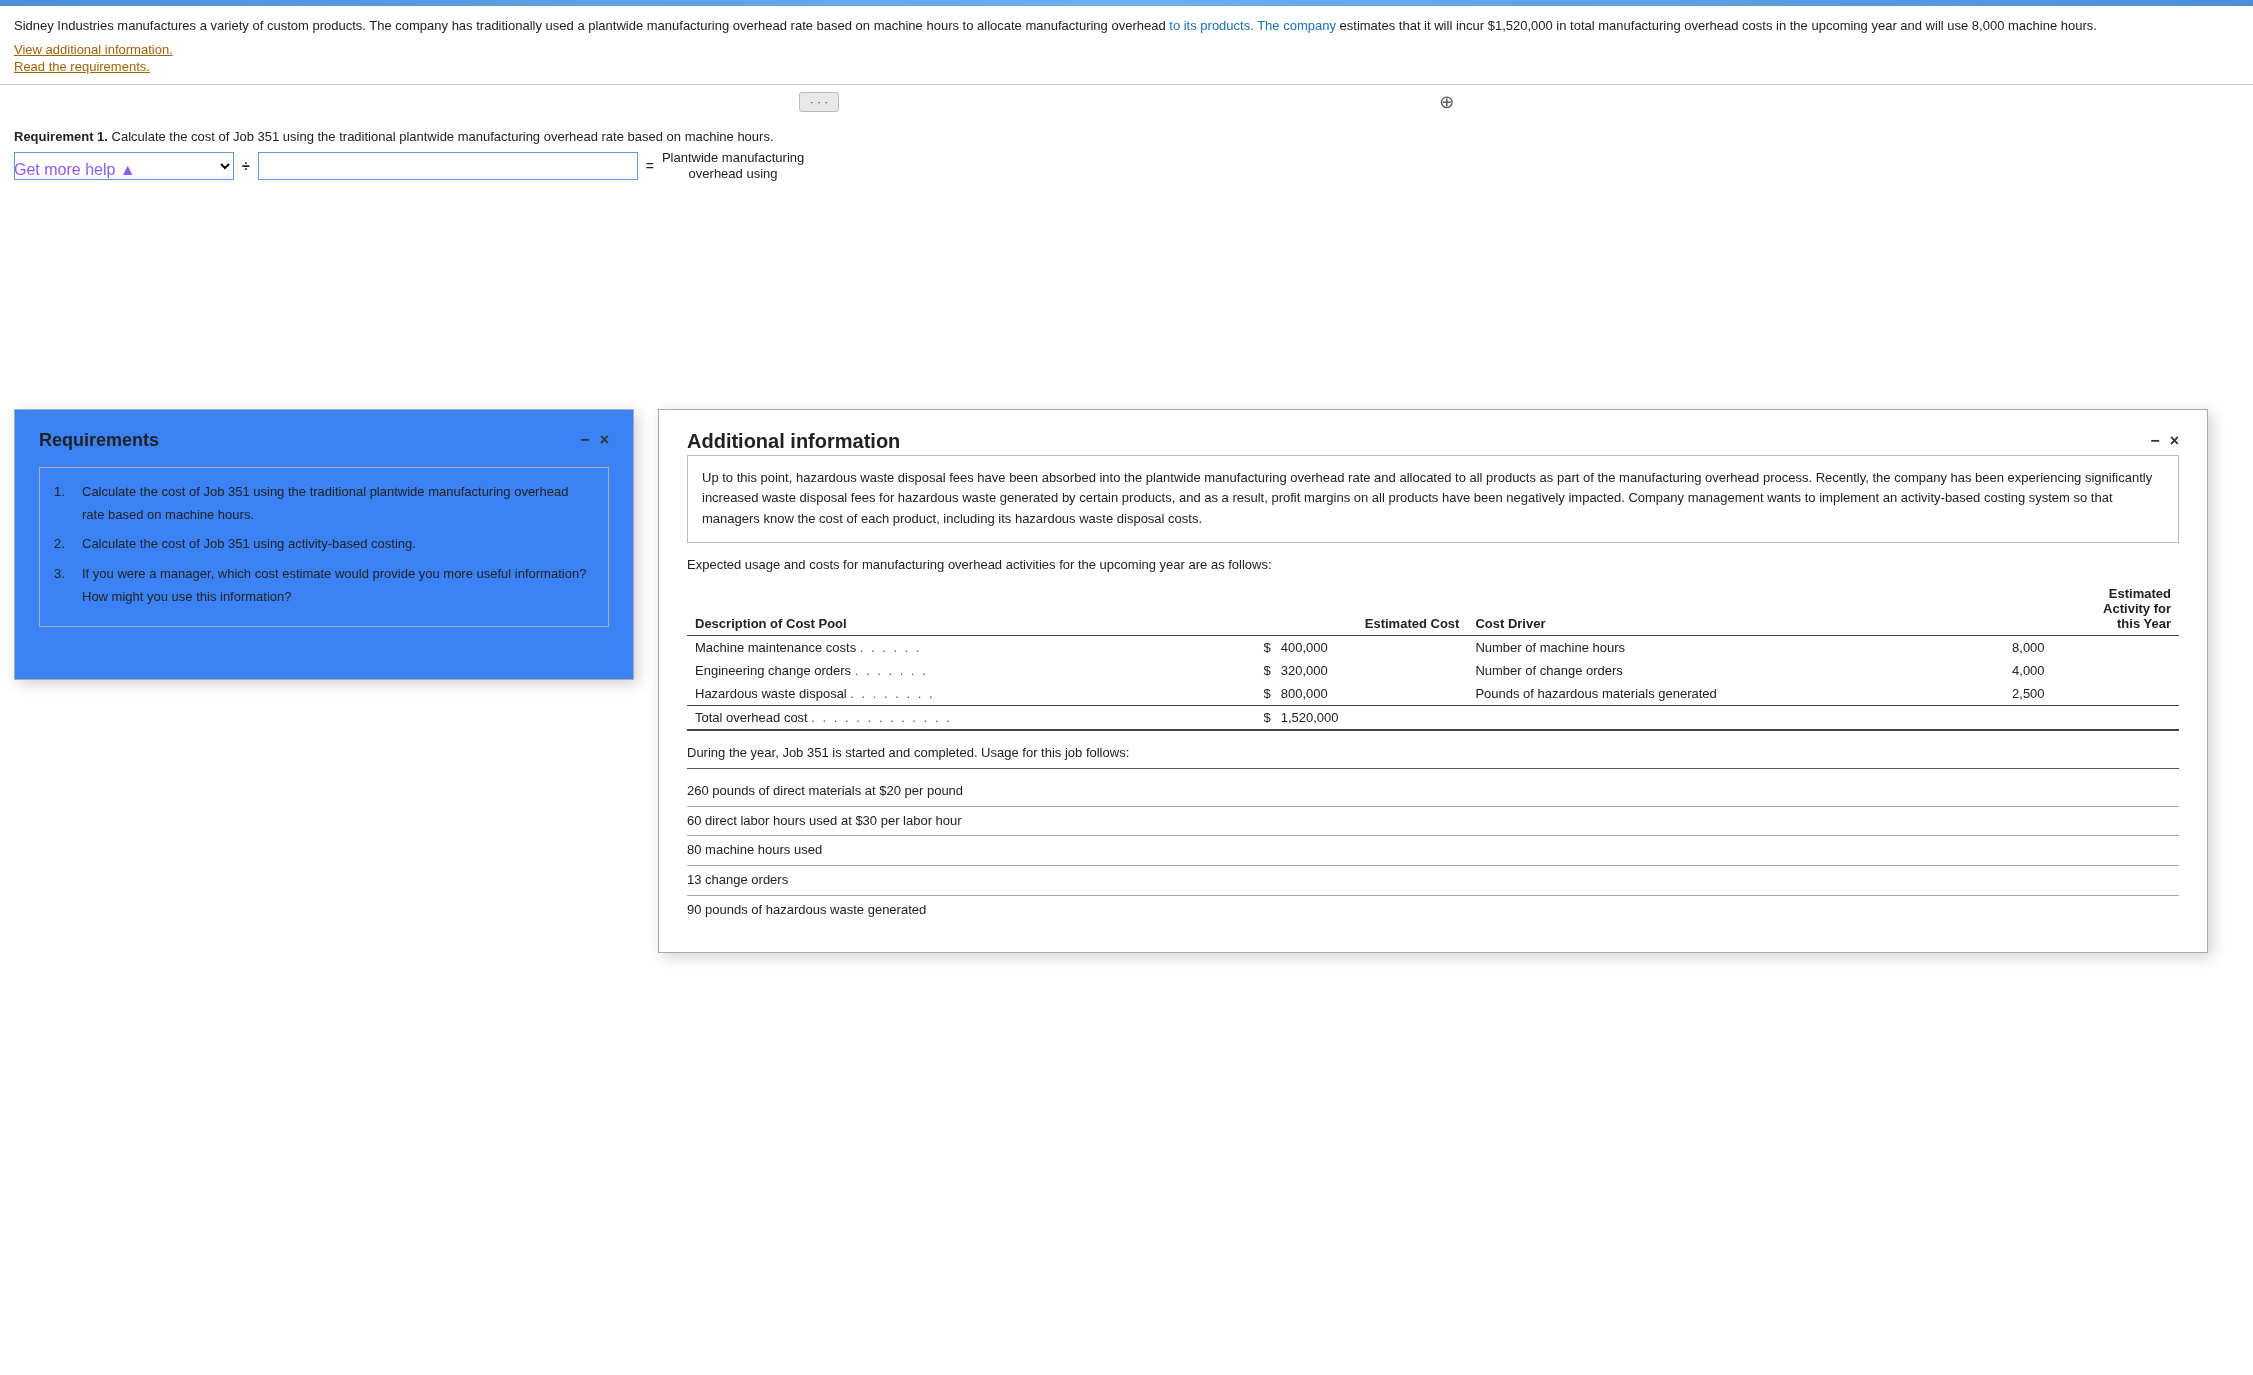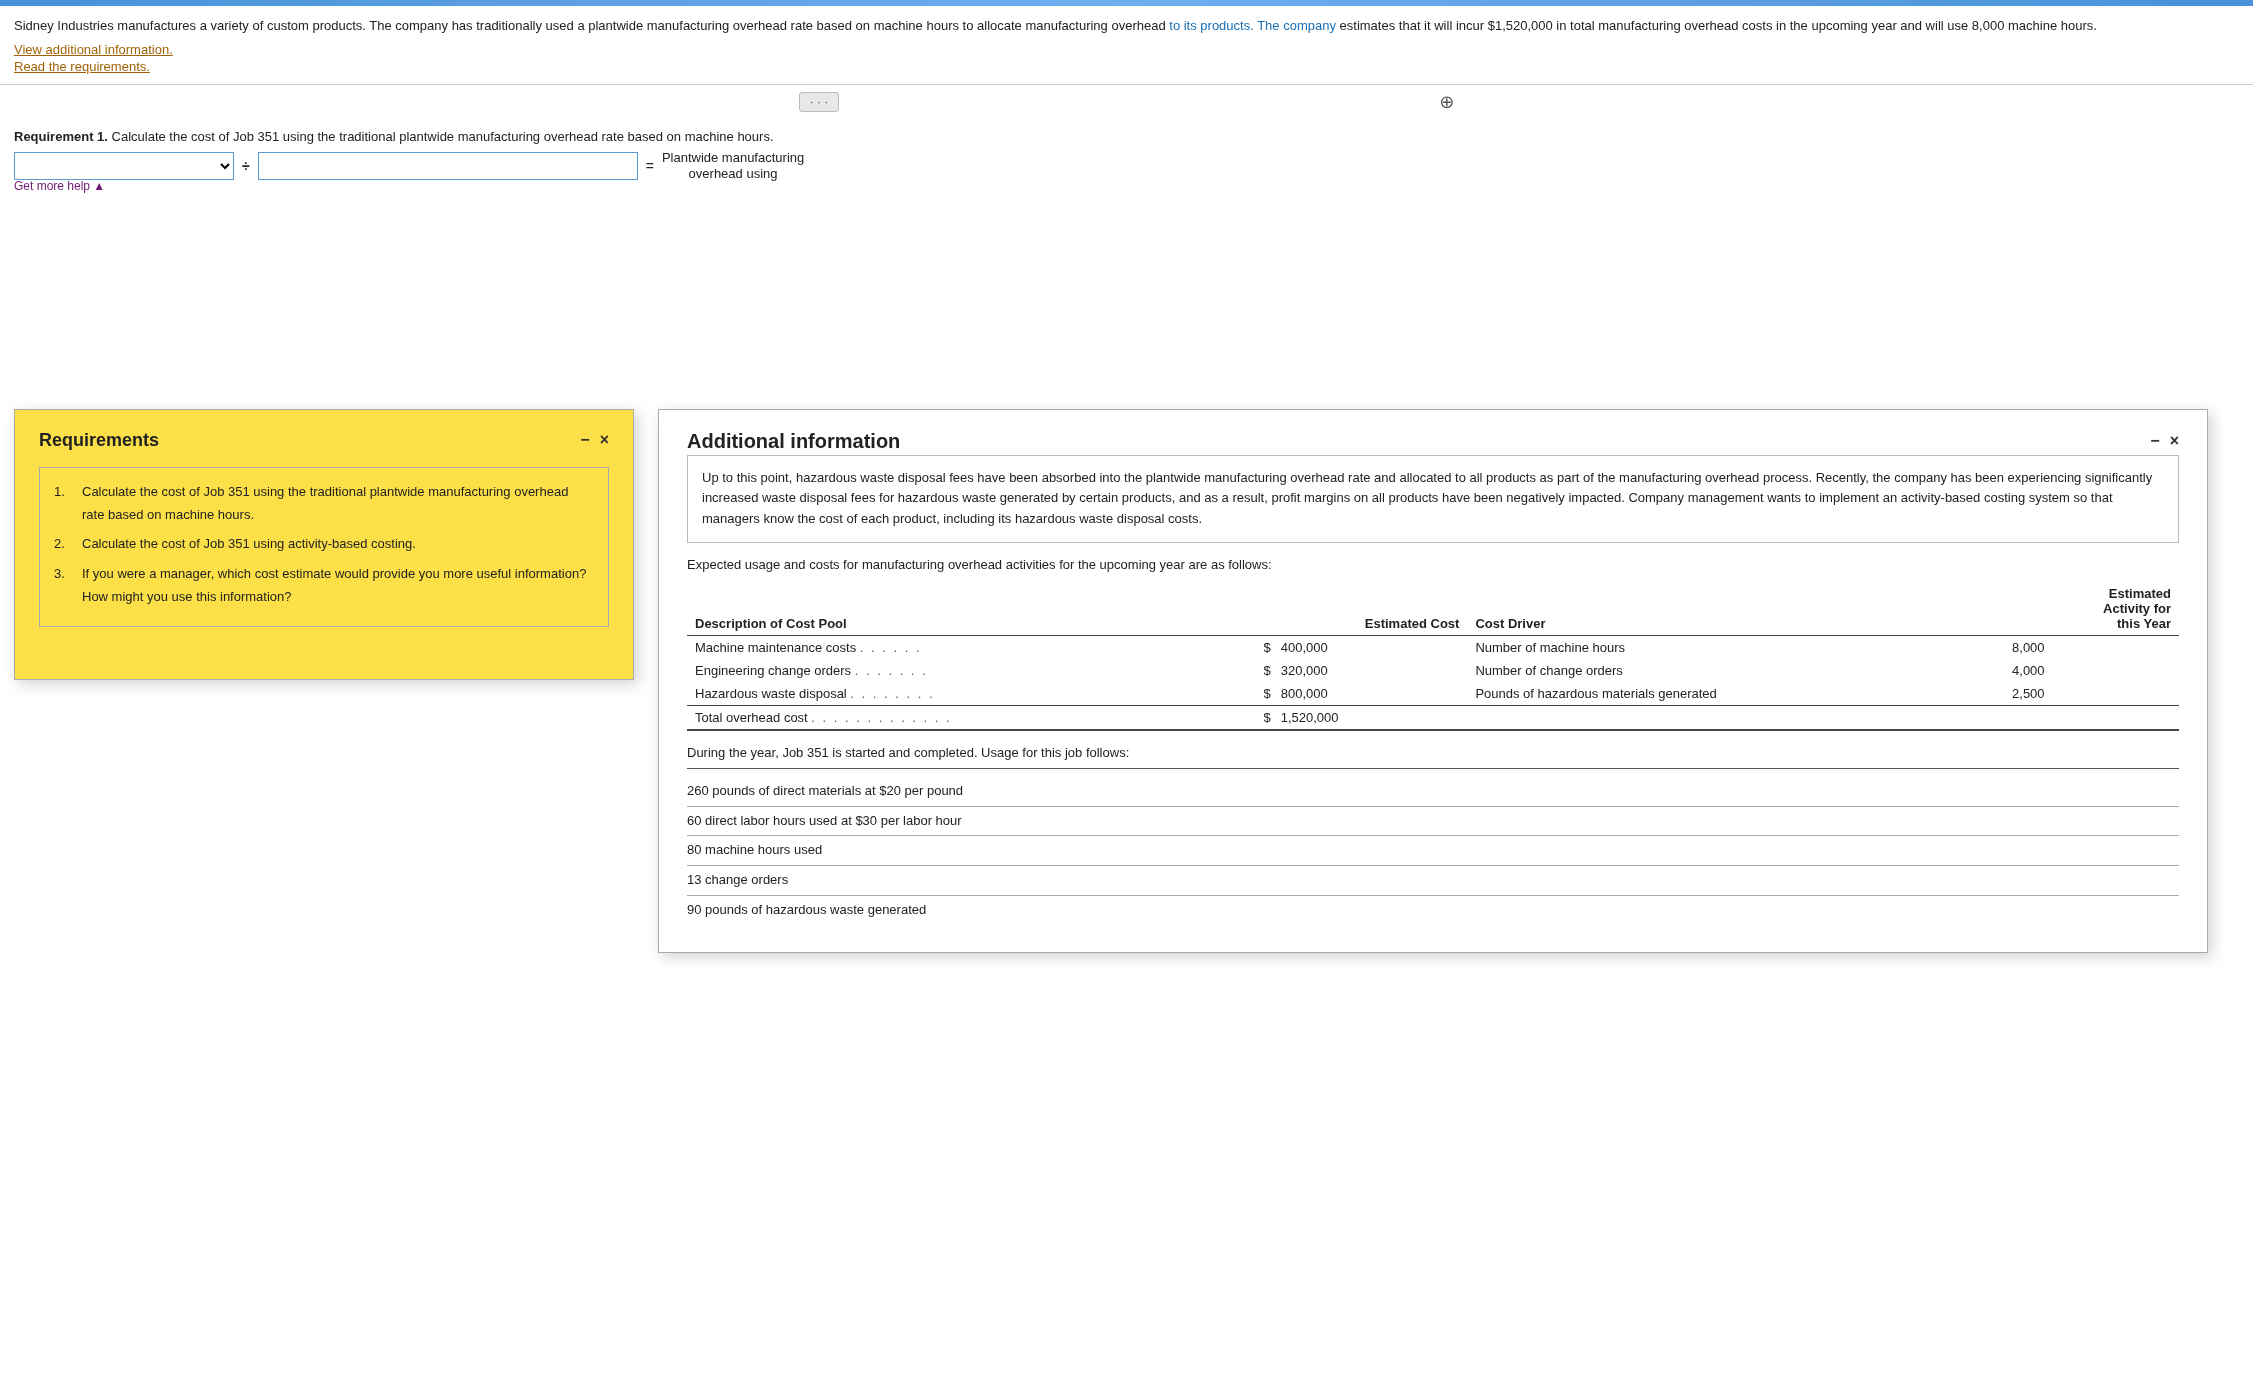--- a/index.html
+++ b/index.html
@@ -90,21 +90,21 @@
       text-align: center;
       line-height: 1.3;
     }
 
     
     .requirements-modal {
       position: absolute;
       top: 290px;
       left: 14px;
       width: 620px;
-      background: #fde047;
+      background: #3b82f6;
       border: 1.5px solid #aaa;
       box-shadow: 4px 4px 14px rgba(0,0,0,0.18);
       z-index: 10;
       padding: 20px 24px 24px 24px;
     }
     .modal-title-bar {
       display: flex;
       justify-content: space-between;
       align-items: center;
       margin-bottom: 16px;
@@ -273,24 +273,24 @@
       border-bottom: 1px solid #aaa;
       padding: 2px 0;
     }
     .usage-list li:last-child {
       border-bottom: none;
     }
 
     
     .get-more-help {
       position: absolute;
-      bottom: 16px;
+      bottom: 30px;
       left: 14px;
-      font-size: 12px;
-      color: #701a75;
+      font-size: 16px;
+      color: #8b5cf6;
     }
 
     
     .top-bar {
       height: 6px;
       background: linear-gradient(to right, #4a90d9, #6cb0f0, #4a90d9);
     }
 
     
     .collapse-bar {

